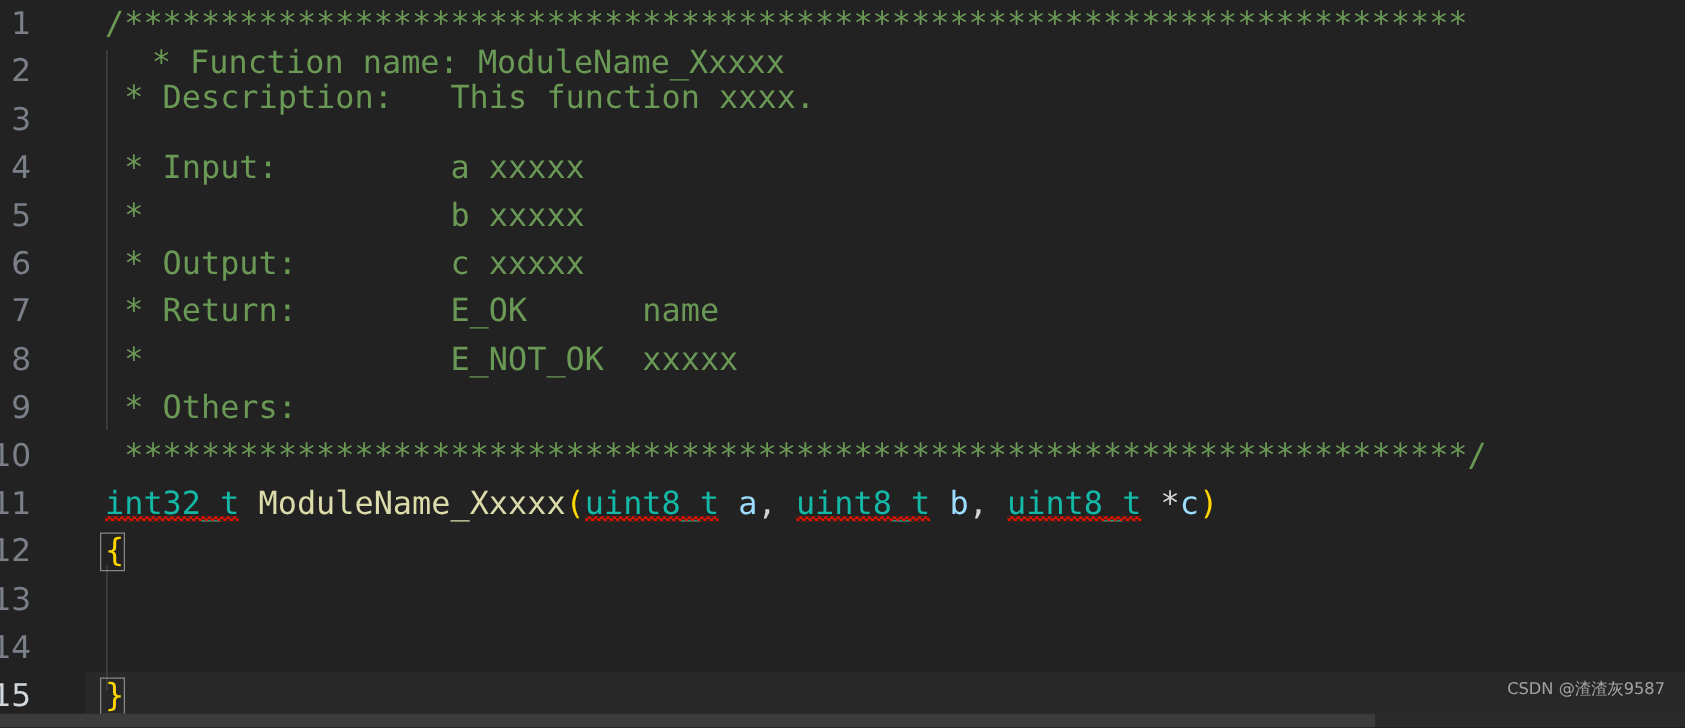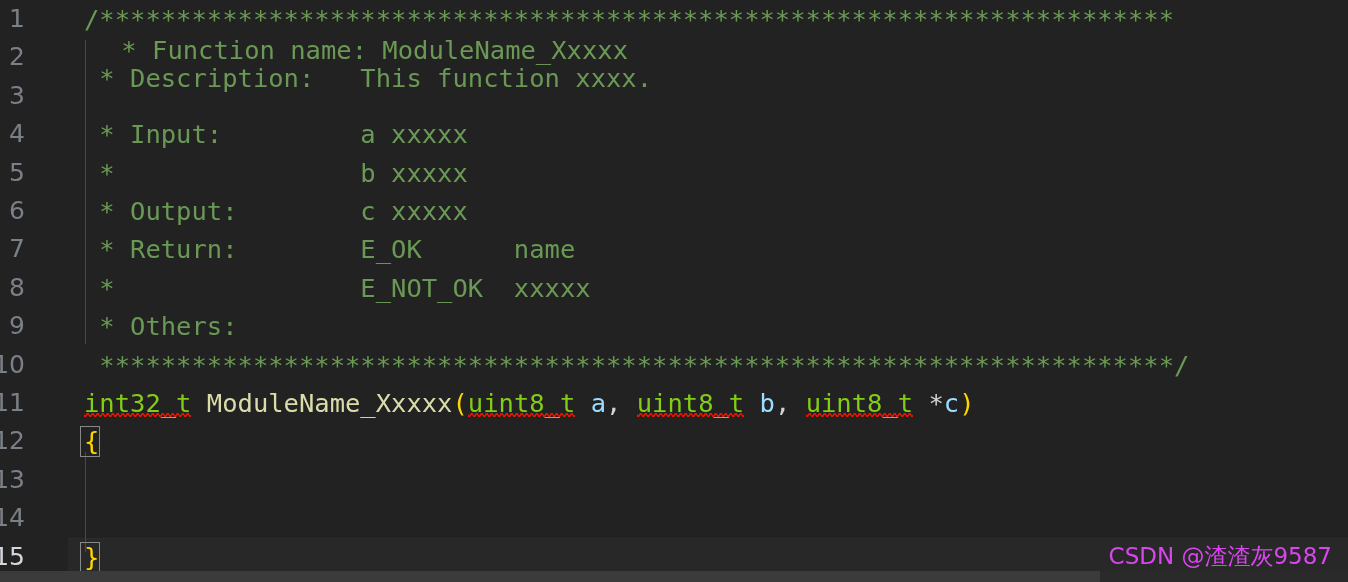--- a/index.html
+++ b/index.html
@@ -80,21 +80,21 @@
   
   .indent-guide {
     position: absolute;
     width: 1px;
     background: #484848;
     z-index: 1;
   }
 
   
   .c-comment { color: #6a9955; }
-  .c-type    { color: #84cc16; }
+  .c-type    { color: #14b8a6; }
   .c-func    { color: #dcdcaa; }
   .c-param   { color: #9cdcfe; }
   .c-brace   { color: #ffd700; }
   .c-kw      { color: #c586c0; }
   .c-plain   { color: #d4d4d4; }
 
   
   .squig {
     position: relative;
     text-decoration: none;
@@ -121,23 +121,23 @@
     border: 1px solid #888888;
     box-sizing: border-box;
     z-index: 2;
     pointer-events: none;
   }
 
   
   #watermark {
     position: absolute;
     right: 16px;
-    bottom: 10px;
-    color: #d946ef;
-    font-size: 23px;
+    bottom: 22px;
+    color: #a3a3a3;
+    font-size: 13px;
     font-family: "DejaVu Sans", "Liberation Sans", sans-serif;
     z-index: 6;
     white-space: pre;
   }
 
   
   #hscroll-track {
     position: absolute;
     left: 0;
     bottom: 0;

